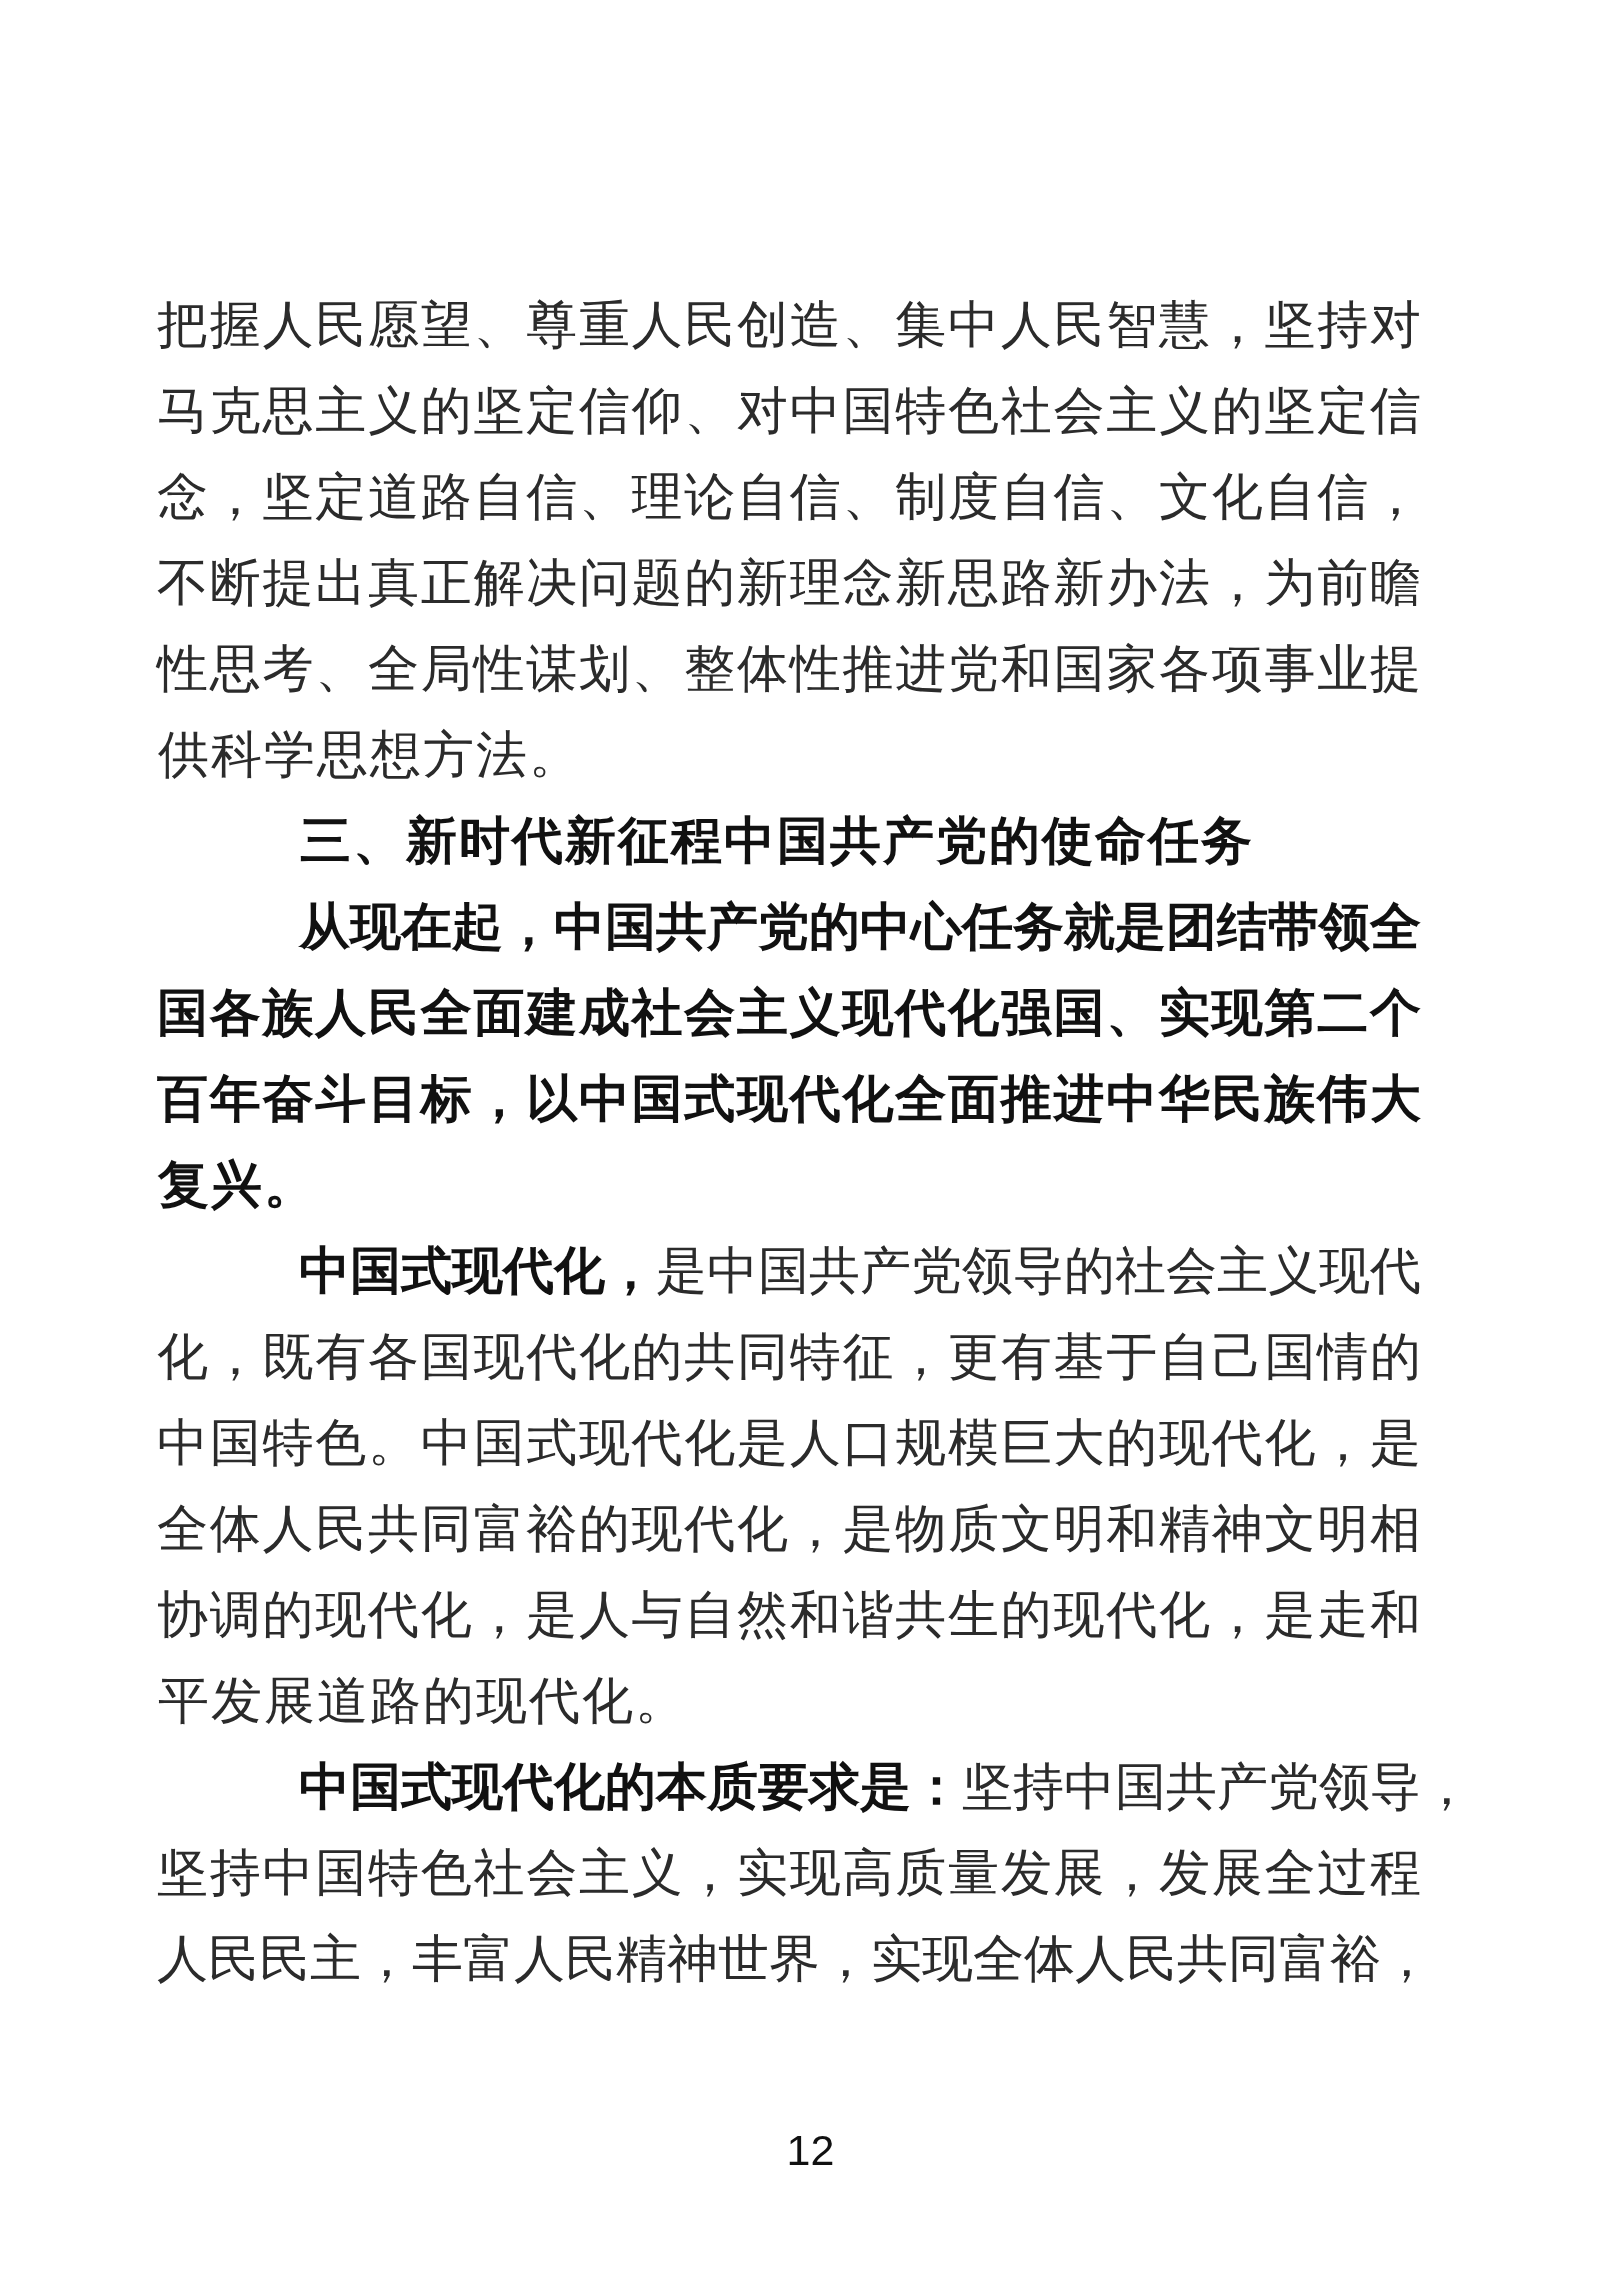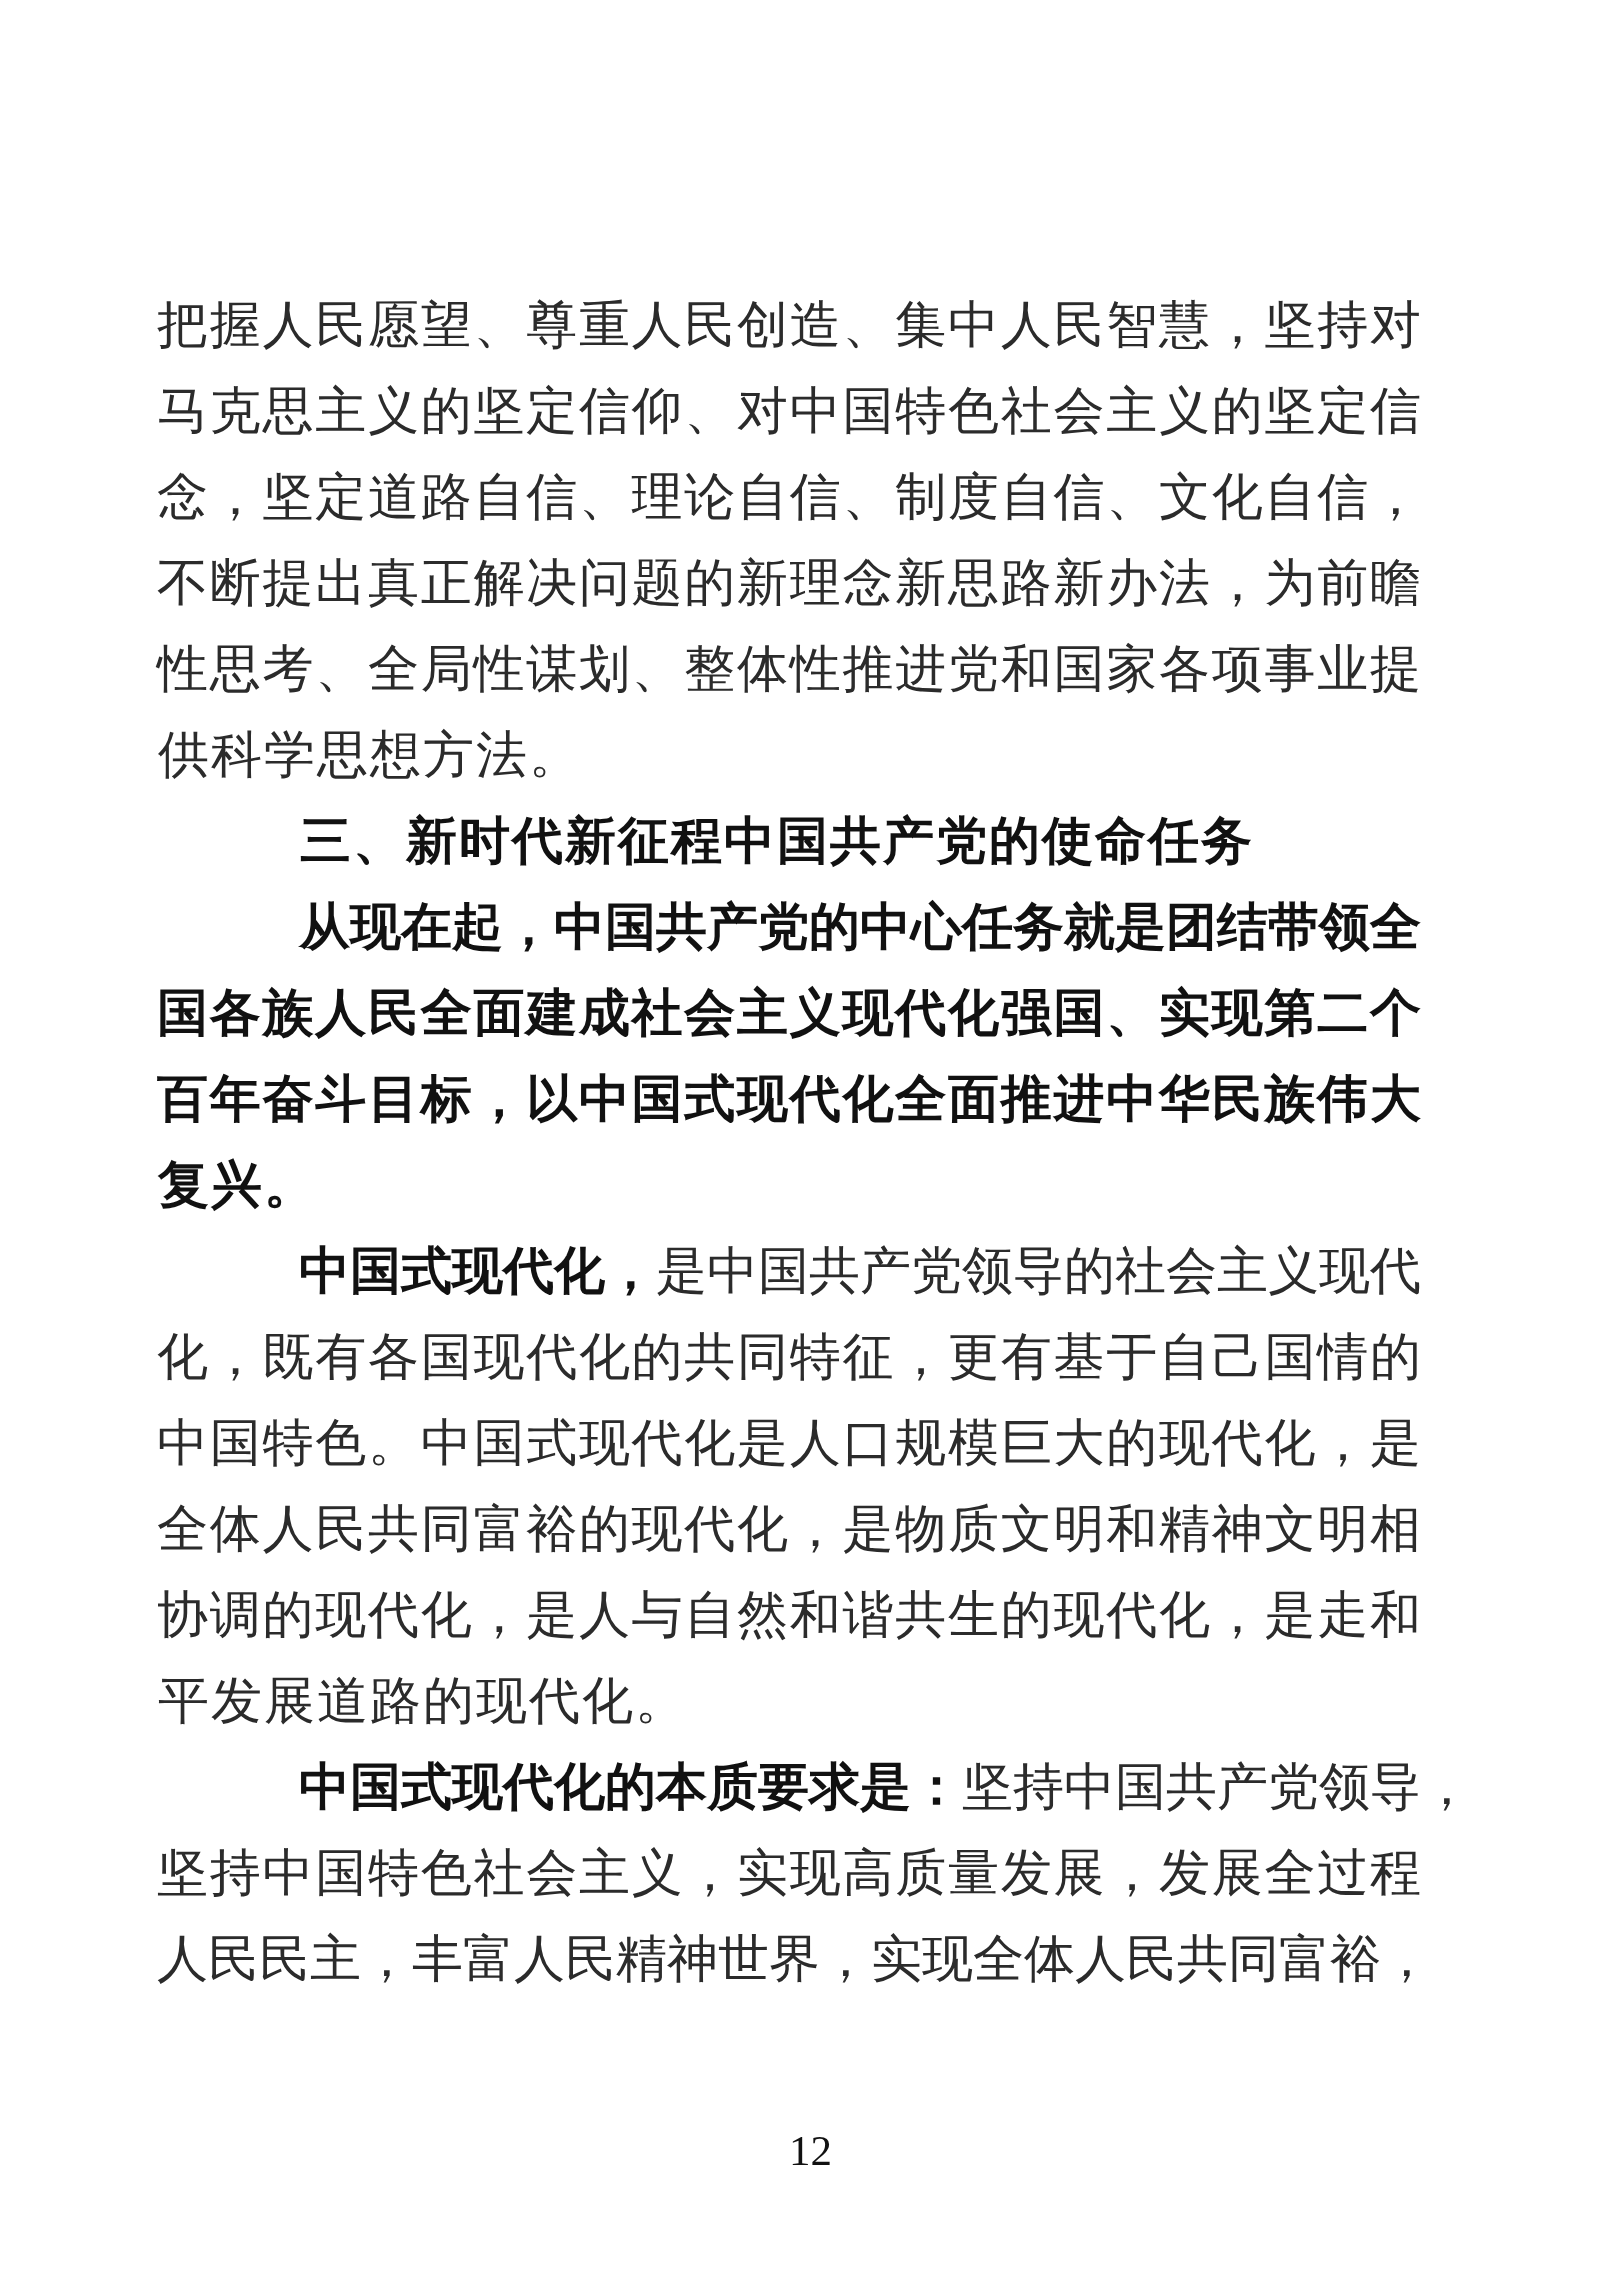--- a/index.html
+++ b/index.html
@@ -40,21 +40,21 @@
     font-weight: bold;
     color: #111111;
   }
   .line.heading .ch { color: #111111; font-weight: bold; }
   .page-number {
     position: absolute;
     top: 2127px;
     left: 0;
     width: 100%;
     text-align: center;
-    font-family: Liberation Serif, serif;
+    font-family: Liberation Sans, sans-serif;
     font-size: 43px;
     line-height: 47px;
     color: #111111;
   }
 </style>
 </head>
 <body>
 
 <div class="page">
   <div class="textblock">

